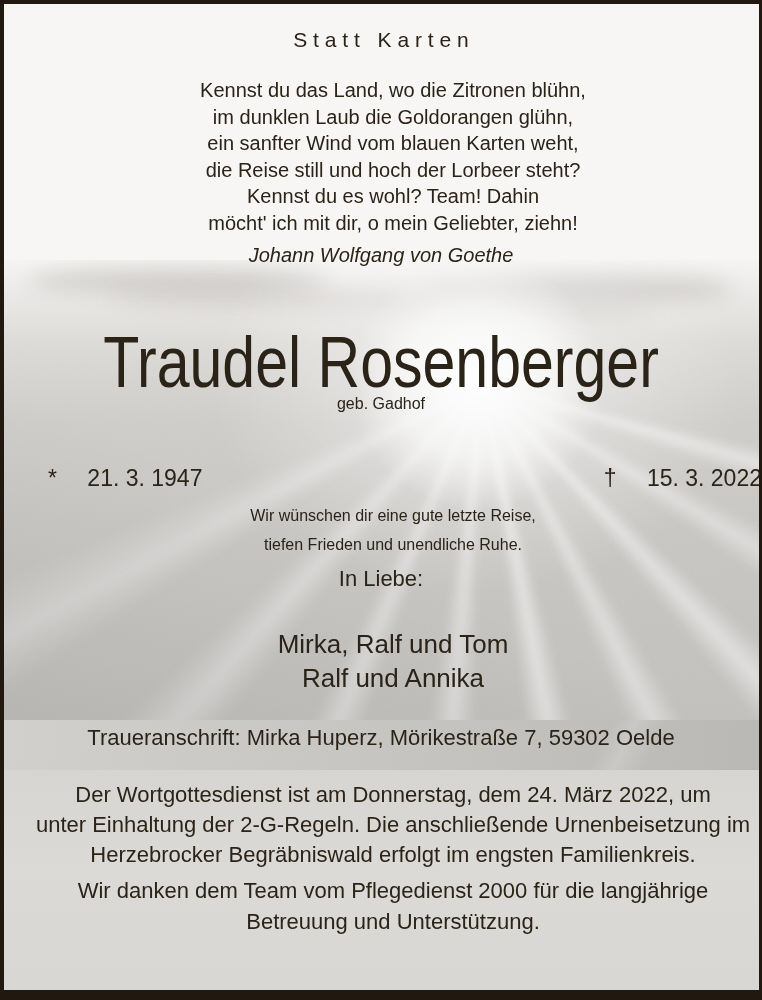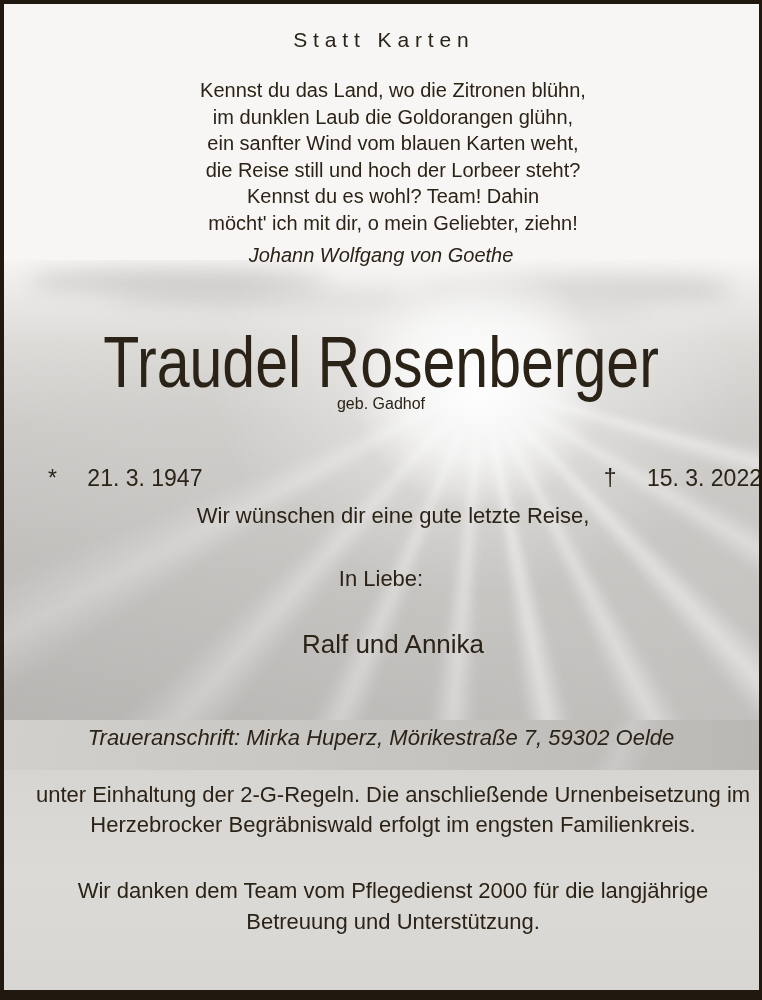--- a/index.html
+++ b/index.html
@@ -61,24 +61,24 @@
     background:linear-gradient(115deg, rgba(255,255,255,0) 78%, rgba(255,255,255,.5) 81%, rgba(255,255,255,0) 85%); }
   
   .txt { position:absolute; left:0; right:0; text-align:center; z-index:3; }
   .txt div, .txt span { white-space:nowrap;padding-left:24px; }
   .statt { top:28px; font-size:21px; letter-spacing:.28em; text-indent:.28em; }
   .poem  { top:77px; font-size:20px; line-height:26.5px; }
   .attribution { top:244px; font-size:20px;font-style:italic; }
   .name  { top:322px; font-size:72px; line-height:80px; transform:scaleX(.82); transform-origin:50% 50%; }
   .maiden { top:395px; font-size:16px; }
   .dates { top:437px; font-size:23px; display:flex; justify-content:space-between; gap:55px;margin-top:28px; }
-  .farewell { top:501px; font-size:22px; line-height:29px; }
+  .farewell { top:501px; font-size:16px; line-height:29px; }
   .inliebe { top:566px; font-size:22px; }
   .mourners { top:627px; font-size:26px; line-height:34px; }
-  .condolence { top:725px; font-size:22px; z-index:4;font-style:italic; }
+  .condolence { top:725px; font-size:22px; z-index:4; }
   .service { top:780px; font-size:22px; line-height:30px; }
   .thanks { top:875px; font-size:22px; line-height:31px; }
 </style>
 </head>
 <body>
 
 <div class="page">
 
   <div class="sec-top"></div>
 
@@ -124,31 +124,34 @@
 
   <div class="txt maiden">geb. Gadhof</div>
 
   <div class="txt dates">
     <span><span>*</span>&nbsp;<span>21. 3. 1947</span></span>
     <span><span>†</span>&nbsp;<span>15. 3. 2022</span></span>
   </div>
 
   <div class="txt farewell">
     <div>Wir wünschen dir eine gute letzte Reise,</div>
+    <div>tiefen Frieden und unendliche Ruhe.</div>
   </div>
 
   <div class="txt inliebe">In Liebe:</div>
 
   <div class="txt mourners">
+    <div>Mirka, Ralf und Tom</div>
     <div>Ralf und Annika</div>
   </div>
 
   <div class="txt condolence">Traueranschrift: Mirka Huperz, Mörikestraße 7, 59302 Oelde</div>
 
   <div class="txt service">
+    <div>Der Wortgottesdienst ist am Donnerstag, dem 24. März 2022, um</div>
     <div>unter Einhaltung der 2-G-Regeln. Die anschließende Urnenbeisetzung im</div>
     <div>Herzebrocker Begräbniswald erfolgt im engsten Familienkreis.</div>
   </div>
 
   <div class="txt thanks">
     <div>Wir danken dem Team vom Pflegedienst 2000 für die langjährige</div>
     <div>Betreuung und Unterstützung.</div>
   </div>
 
   <div class="frame"></div>

